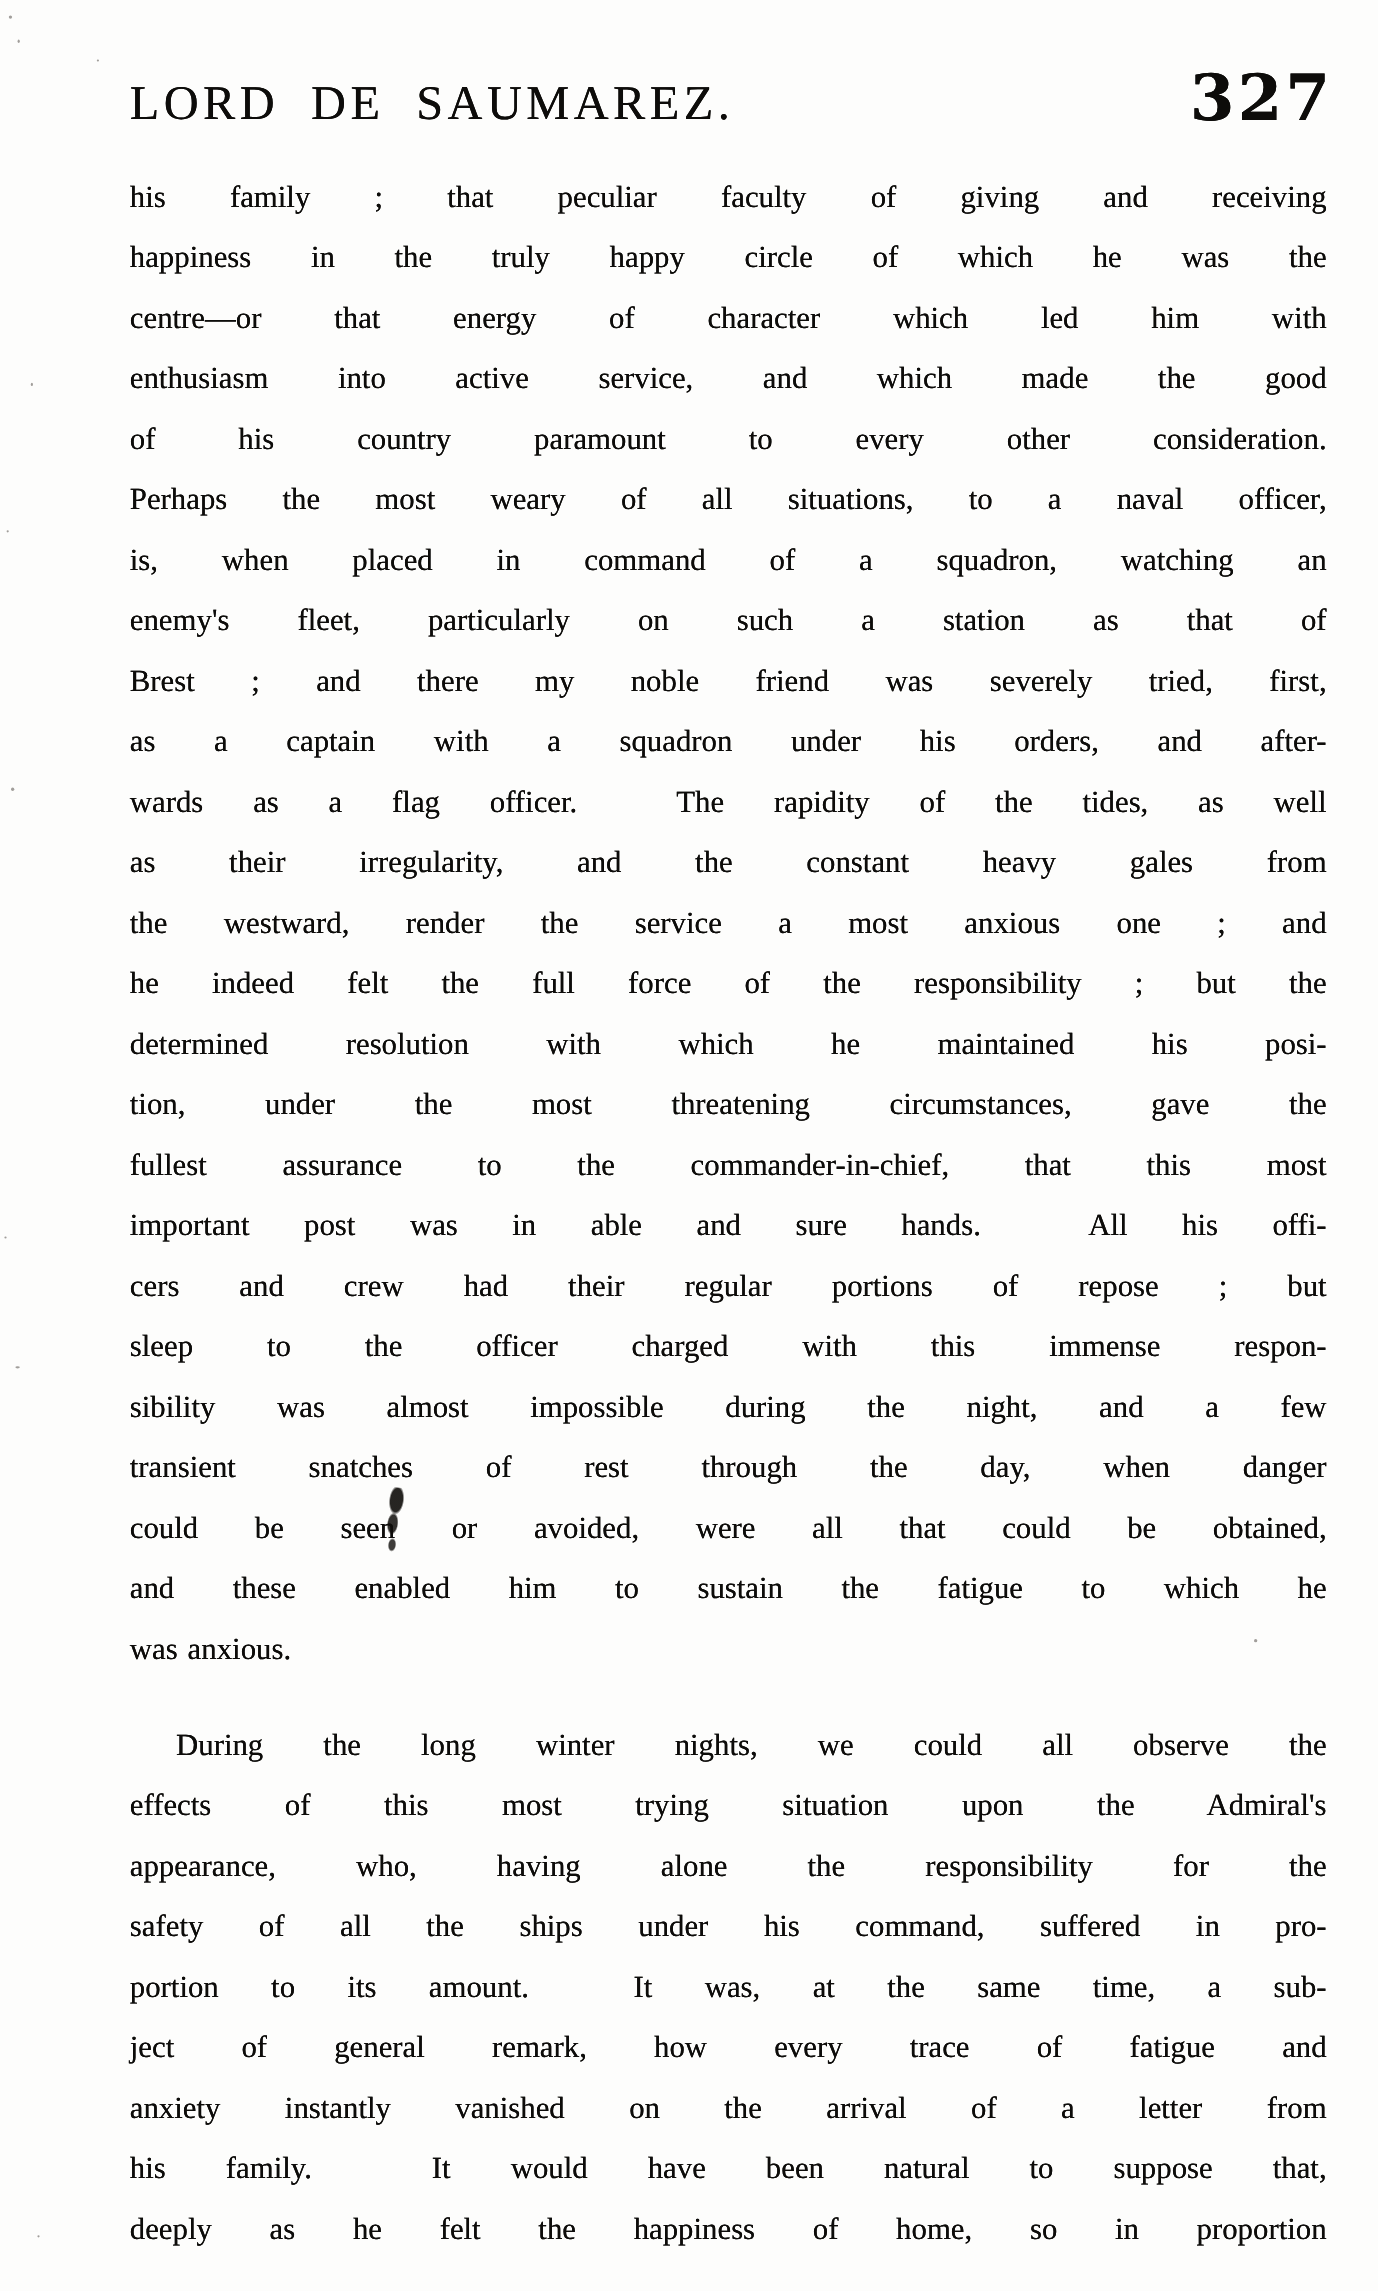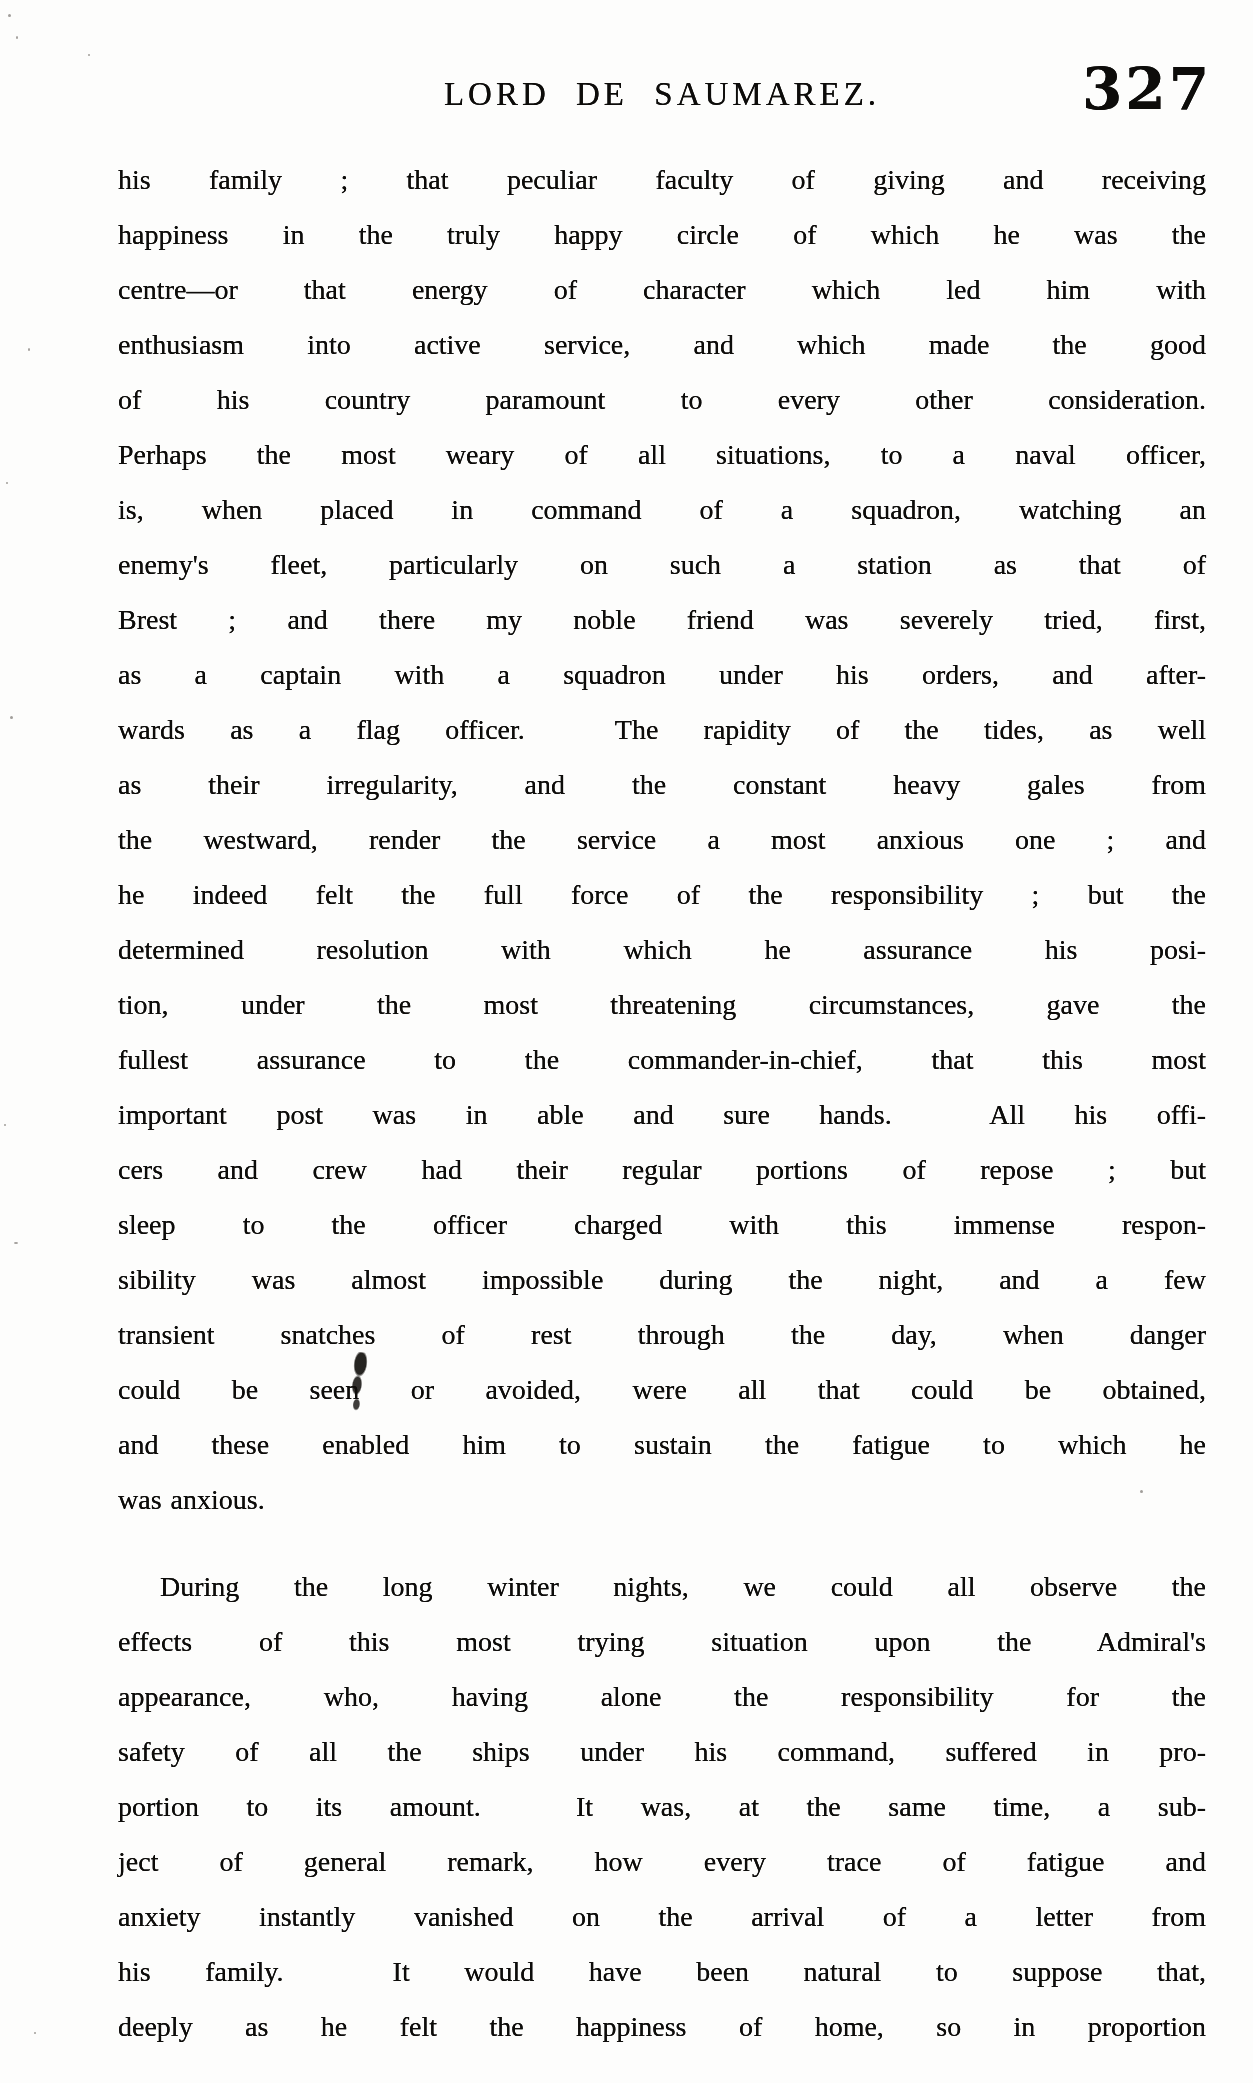--- a/index.html
+++ b/index.html
@@ -18,22 +18,21 @@
     position: absolute;
     left: 118px;
     top: 64px;
     width: 1088px;
     height: 64px;
   }
   .running-title {
     position: absolute;
     left: 0; right: 0;
     top: 12px;
-    text-align: center;
-    font-size: 33px;
+    font-size: 44px;
     line-height: 36px;
     letter-spacing: 4px;
     word-spacing: 14px;
     text-shadow: 0 0 0.5px currentColor;
   }
   .page-number {
     position: absolute;
     right: -6px;
     top: 2px;
     font-family: "DejaVu Serif", serif;
@@ -100,21 +99,21 @@
       <div class="line">of his country paramount to every other consideration.</div>
       <div class="line">Perhaps the most weary of all situations, to a naval officer,</div>
       <div class="line">is, when placed in command of a squadron, watching an</div>
       <div class="line">enemy's fleet, particularly on such a station as that of</div>
       <div class="line">Brest ; and there my noble friend was severely tried, first,</div>
       <div class="line">as a captain with a squadron under his orders, and after-</div>
       <div class="line">wards as a flag officer.&nbsp; The rapidity of the tides, as well</div>
       <div class="line">as their irregularity, and the constant heavy gales from</div>
       <div class="line">the westward, render the service a most anxious one ; and</div>
       <div class="line">he indeed felt the full force of the responsibility ; but the</div>
-      <div class="line">determined resolution with which he assurance his posi-</div>
+      <div class="line">determined resolution with which he maintained his posi-</div>
       <div class="line">tion, under the most threatening circumstances, gave the</div>
       <div class="line">fullest assurance to the commander-in-chief, that this most</div>
       <div class="line">important post was in able and sure hands.&nbsp; All his offi-</div>
       <div class="line">cers and crew had their regular portions of repose ; but</div>
       <div class="line">sleep to the officer charged with this immense respon-</div>
       <div class="line">sibility was almost impossible during the night, and a few</div>
       <div class="line">transient snatches of rest through the day, when danger</div>
       <div class="line">could be seen or avoided, were all that could be obtained,</div>
       <div class="line">and these enabled him to sustain the fatigue to which he</div>
       <div class="line para-end">was anxious.</div>

